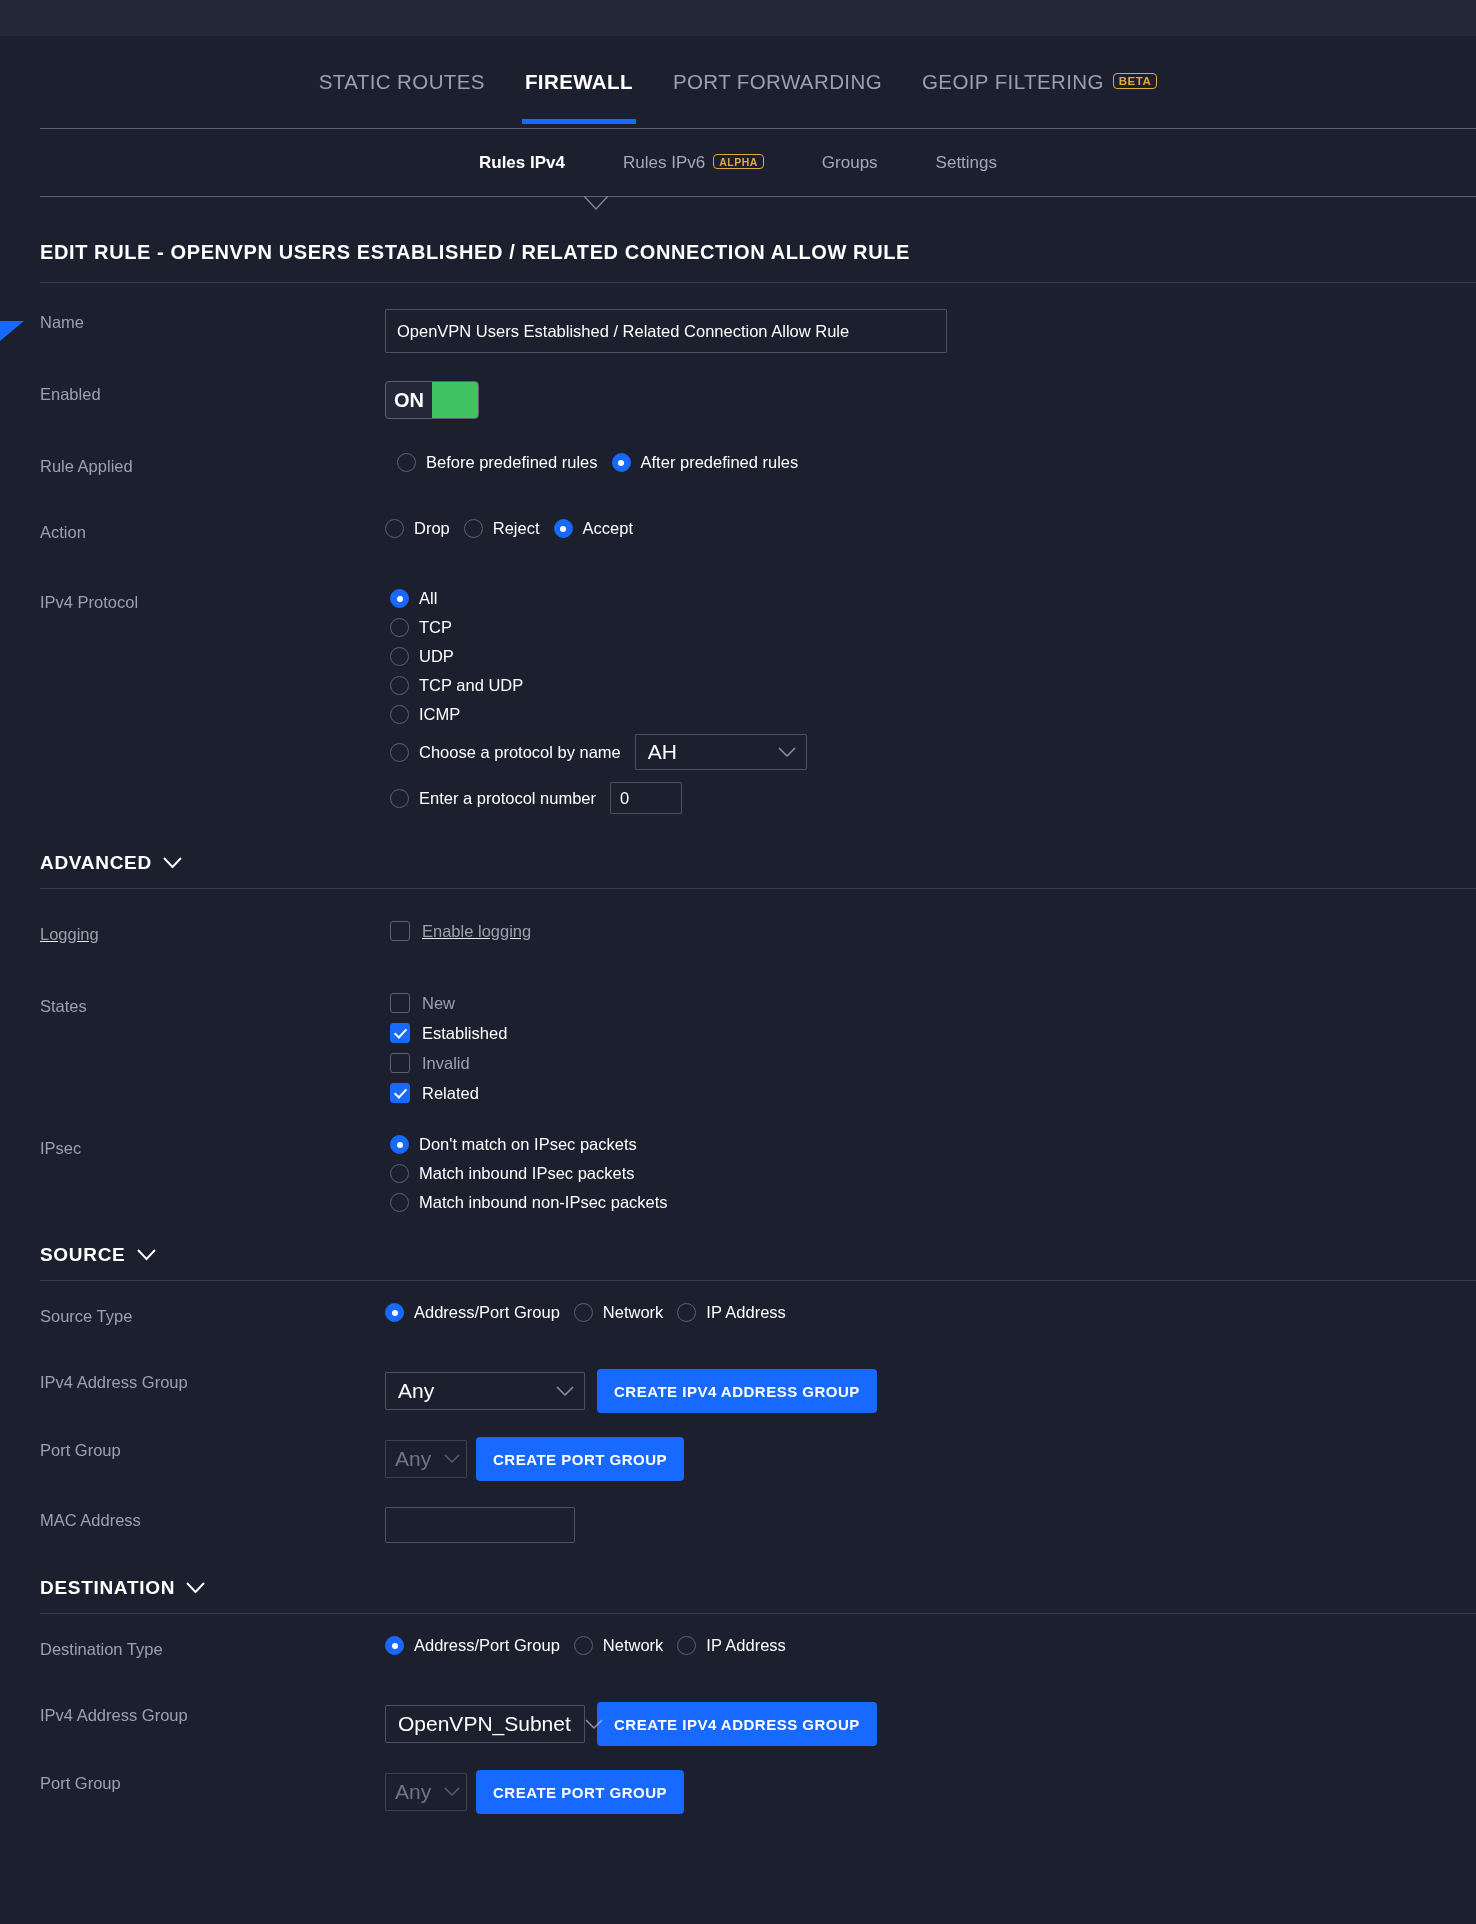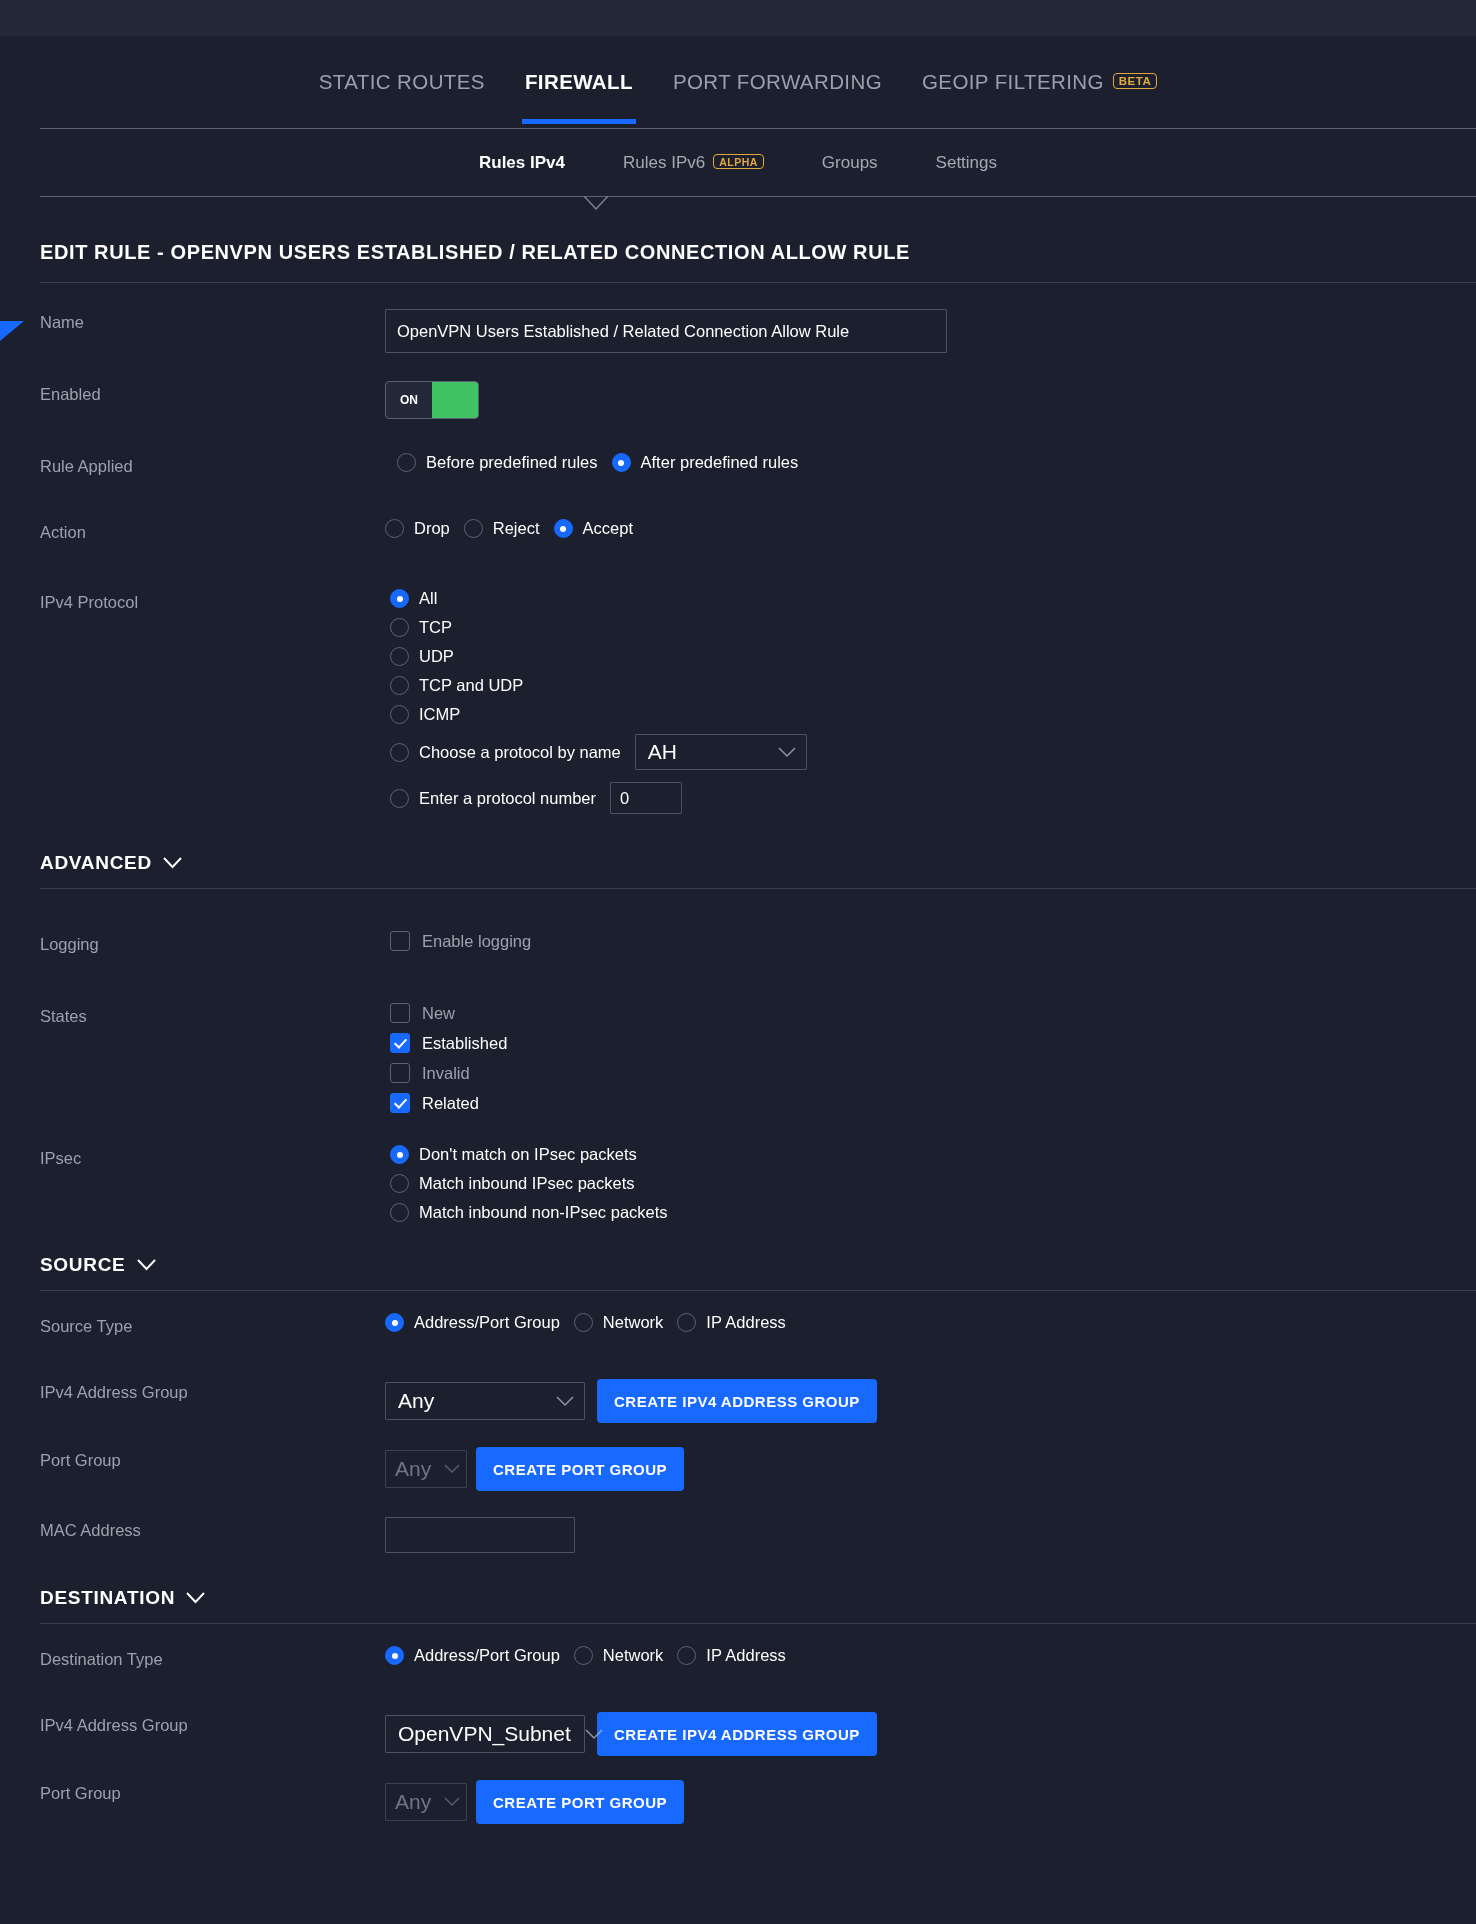--- a/index.html
+++ b/index.html
@@ -168,21 +168,21 @@
     width: 94px; height: 38px;
     border: 1px solid #5b6172;
     border-radius: 4px;
     overflow: hidden;
     cursor: pointer;
     background: #242838;
   }
   .toggle .tlabel {
     flex: 1;
     display: flex; align-items: center; justify-content: center;
-    font-size: 12px; font-weight: 700; color: #ffffff;
+    font-size: 20px; font-weight: 700; color: #ffffff;
   }
   .toggle .tknob {
     width: 46px;
     background: #3fc363;
   }
 
   
   .radio-line { display: flex; align-items: center; flex-wrap: wrap; }
   .ropt {
     display: inline-flex; align-items: center;
@@ -445,21 +445,21 @@
     <span>ADVANCED</span>
     <span>
       <svg class="chev-svg" width="19" height="12" viewBox="0 0 19 12">
           <path d="M1 1 L9.5 10 L18 1" fill="none" stroke="#ffffff" stroke-width="1.9"></path>
         </svg>
     </span>
   </div>
   <div class="sect-hr"></div>
 </div>
 
-<div class="row" style="margin-top:42px;">
+<div class="row" style="margin-top:32px;text-decoration:underline;">
   <div class="lbl">Logging</div>
   <div class="ctl" style="padding-left:5px;">
     <label class="copt">
       <span class="cbox"></span>
       <span class="ctext dim">Enable logging</span>
     </label>
   </div>
 </div>
 
 <div class="row" style="margin-top:24px;">

